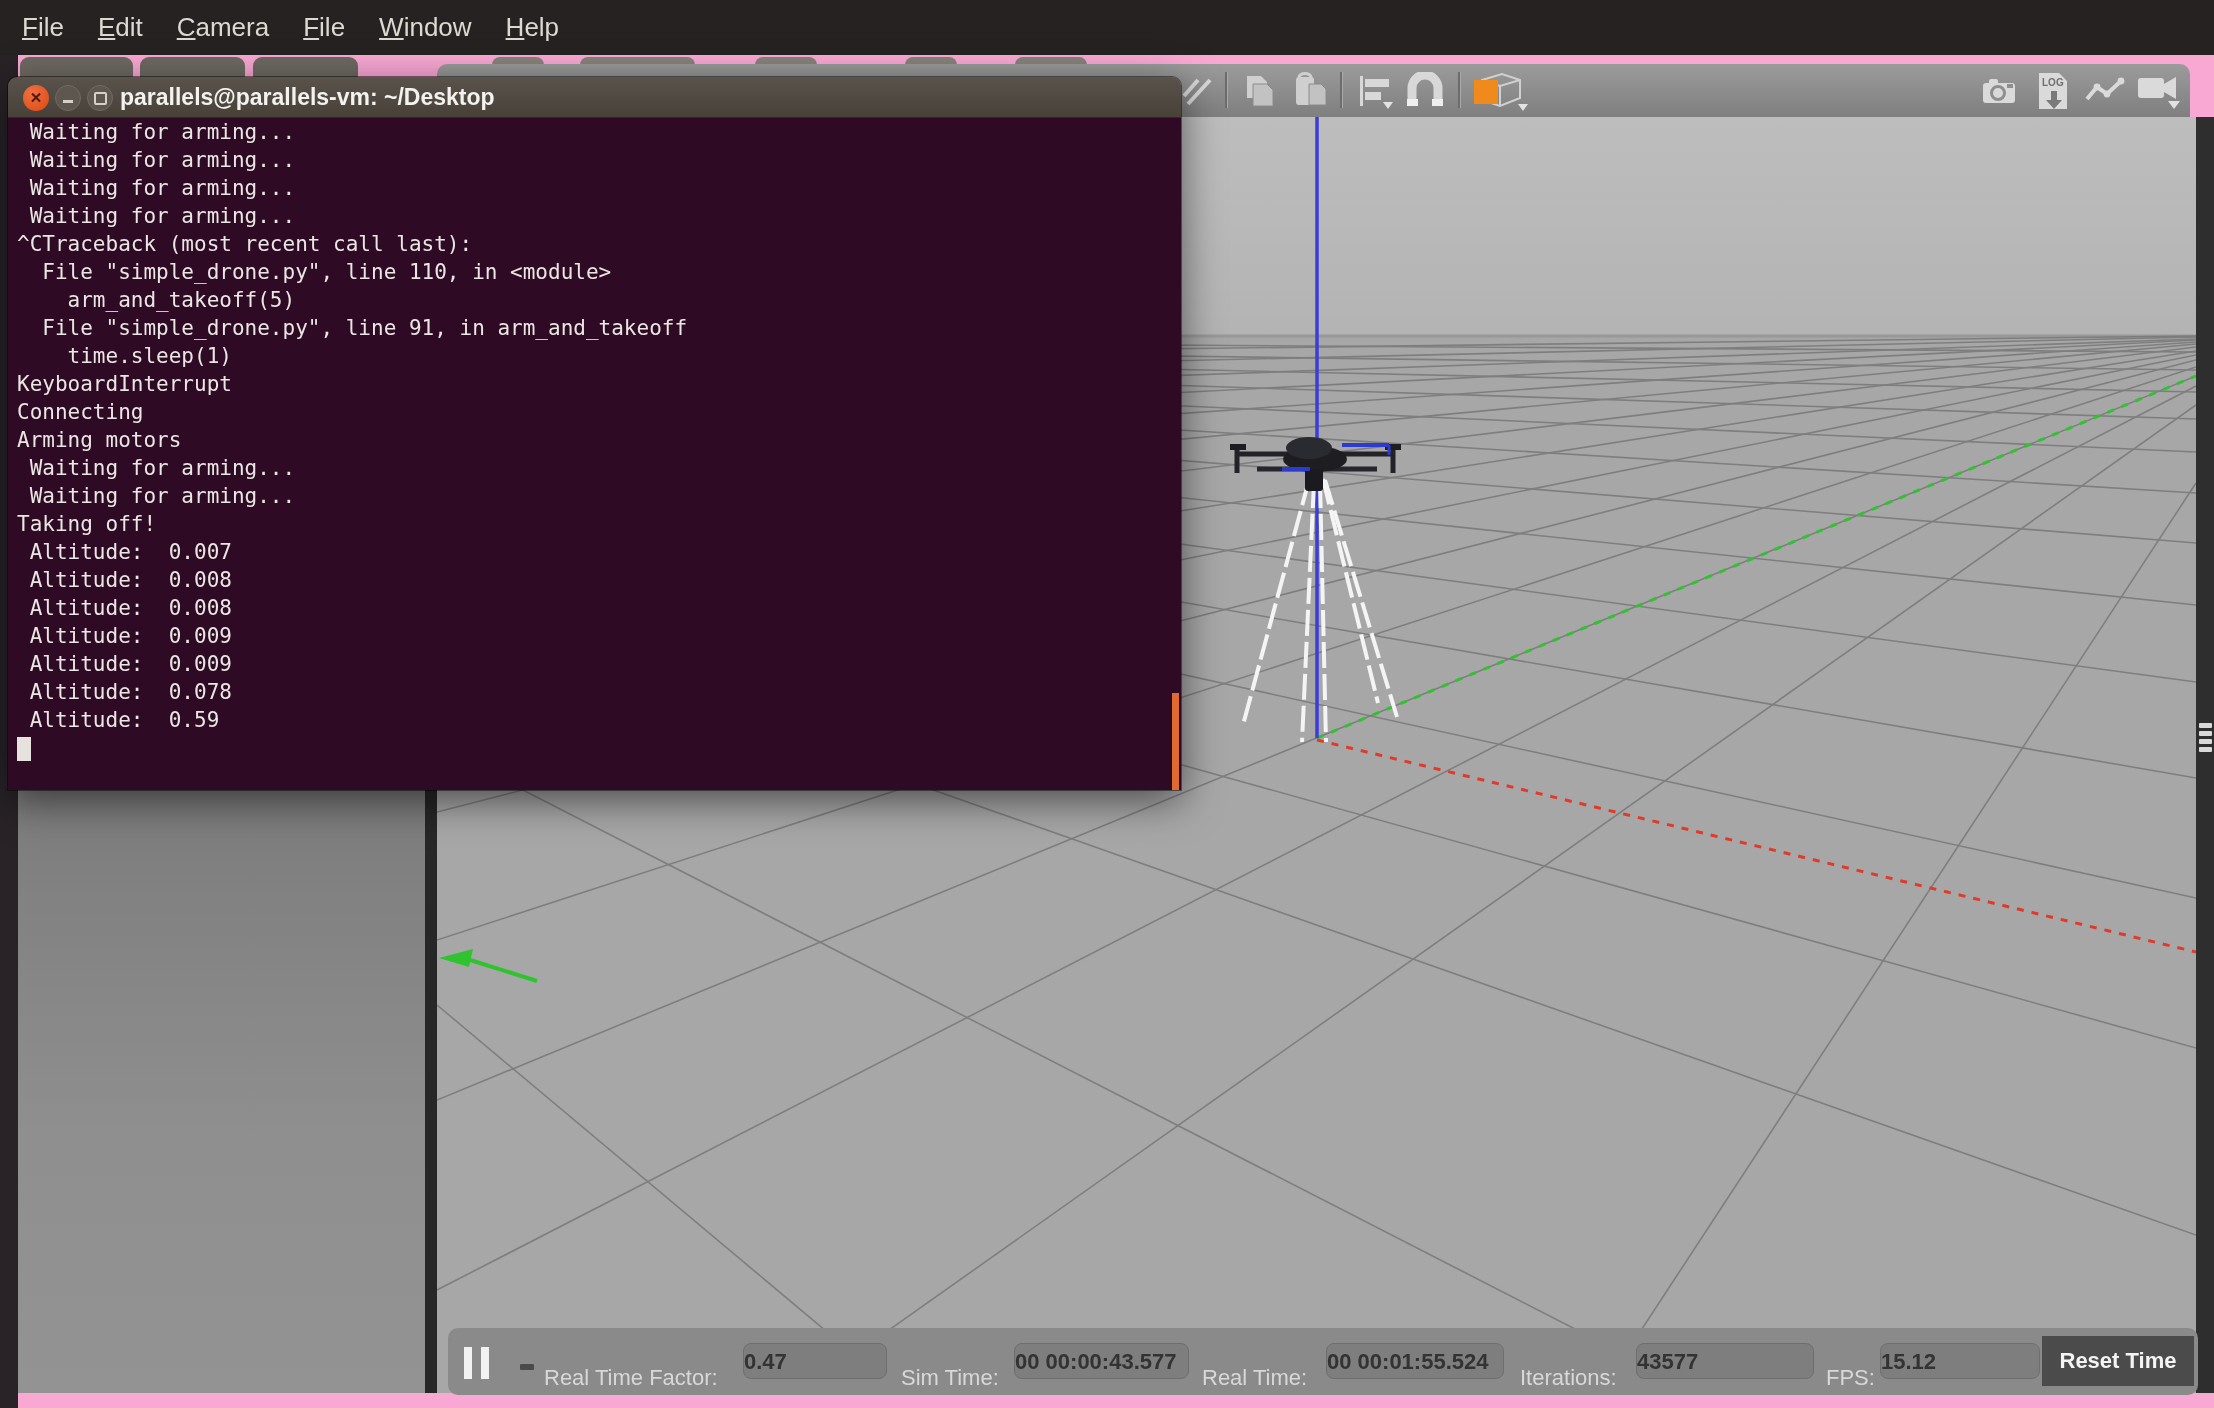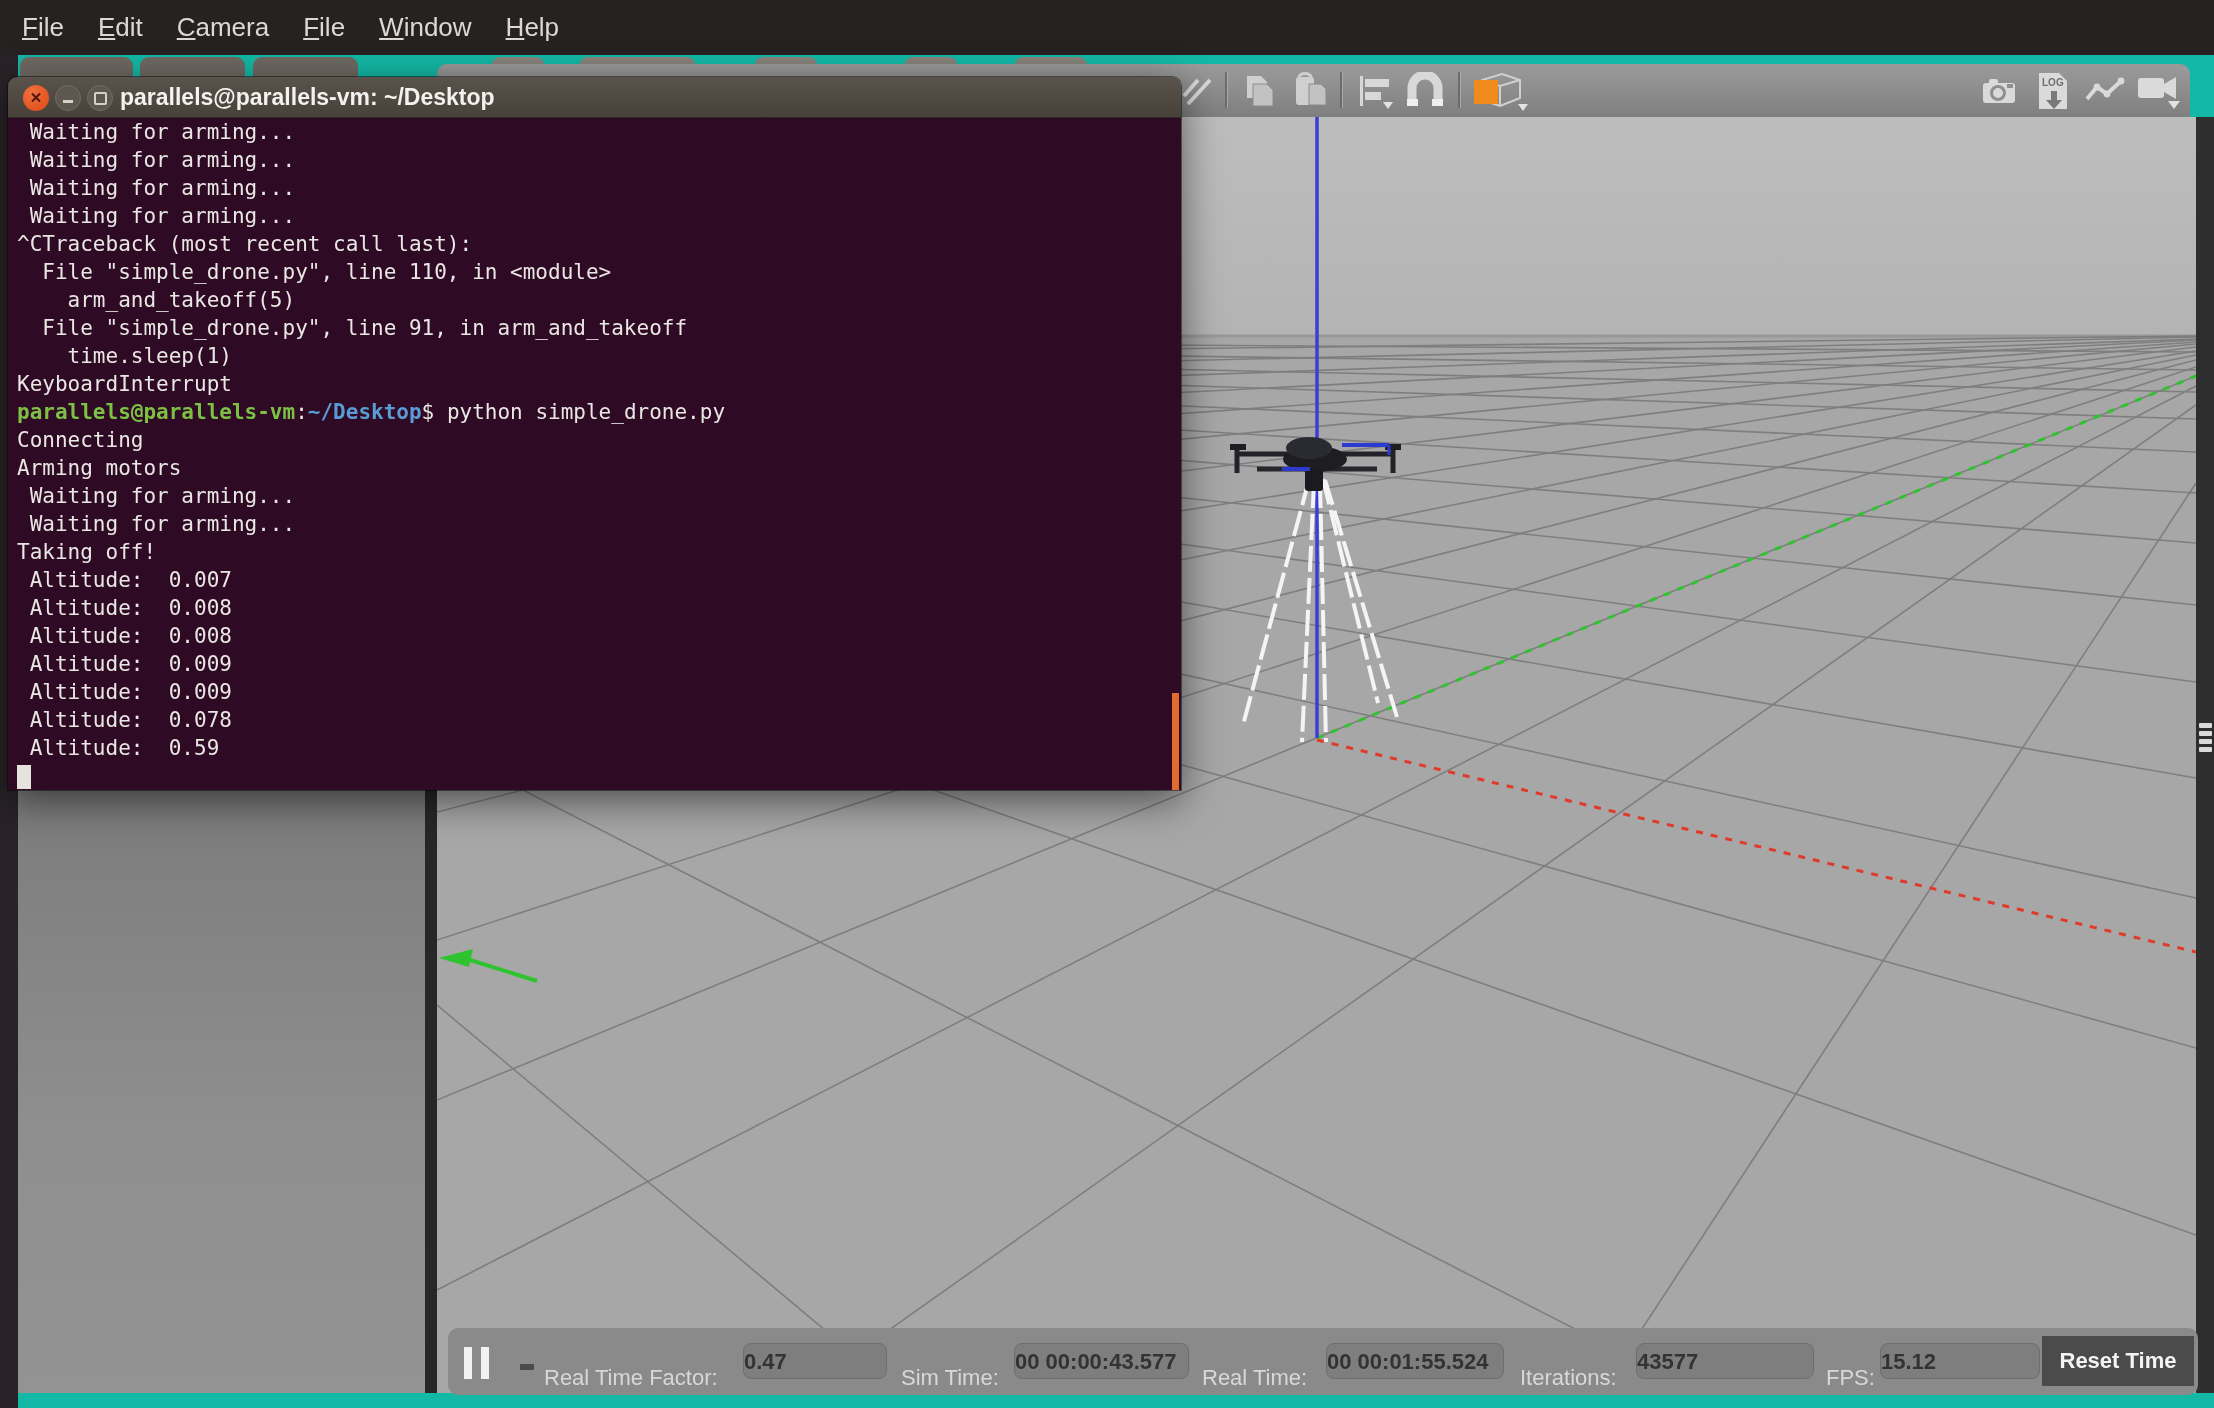--- a/index.html
+++ b/index.html
@@ -1,16 +1,16 @@
 <!DOCTYPE html>
 <html><head>
 <meta charset="utf-8">
 <style>
   html,body{margin:0;padding:0;background:#111;}
-  .screen{position:relative;width:2214px;height:1408px;background:#14b8a6;overflow:hidden;
+  .screen{position:relative;width:2214px;height:1408px;background:#f9a8d4;overflow:hidden;
           font-family:"Liberation Sans",sans-serif;}
 
   
   .menubar{position:absolute;left:0;top:0;width:2214px;height:55px;background:#262222;
            display:flex;align-items:center;padding-left:22px;box-sizing:border-box;}
   .menu-item{color:#ddd9d2;font-size:26px;margin-right:34px;cursor:default;display:inline-block;}
   .menu-item::first-letter{text-decoration:underline;}
 
   
   .panel-tab{position:absolute;top:57px;height:22px;background:#6e6962;border-radius:9px 9px 0 0;}
@@ -306,21 +306,20 @@
       <div class="tline"> Waiting for arming...</div>
       <div class="tline"> Waiting for arming...</div>
       <div class="tline"> Waiting for arming...</div>
       <div class="tline"> Waiting for arming...</div>
       <div class="tline">^CTraceback (most recent call last):</div>
       <div class="tline">  File "simple_drone.py", line 110, in &lt;module&gt;</div>
       <div class="tline">    arm_and_takeoff(5)</div>
       <div class="tline">  File "simple_drone.py", line 91, in arm_and_takeoff</div>
       <div class="tline">    time.sleep(1)</div>
       <div class="tline">KeyboardInterrupt</div>
-      <div class="tline"><span class="tgreen">parallels@parallels-vm</span><span>:</span><span class="tblue">~/Desktop</span><span>$ python simple_drone.py</span></div>
       <div class="tline">Connecting</div>
       <div class="tline">Arming motors</div>
       <div class="tline"> Waiting for arming...</div>
       <div class="tline"> Waiting for arming...</div>
       <div class="tline">Taking off!</div>
       <div class="tline"> Altitude:  0.007</div>
       <div class="tline"> Altitude:  0.008</div>
       <div class="tline"> Altitude:  0.008</div>
       <div class="tline"> Altitude:  0.009</div>
       <div class="tline"> Altitude:  0.009</div>

